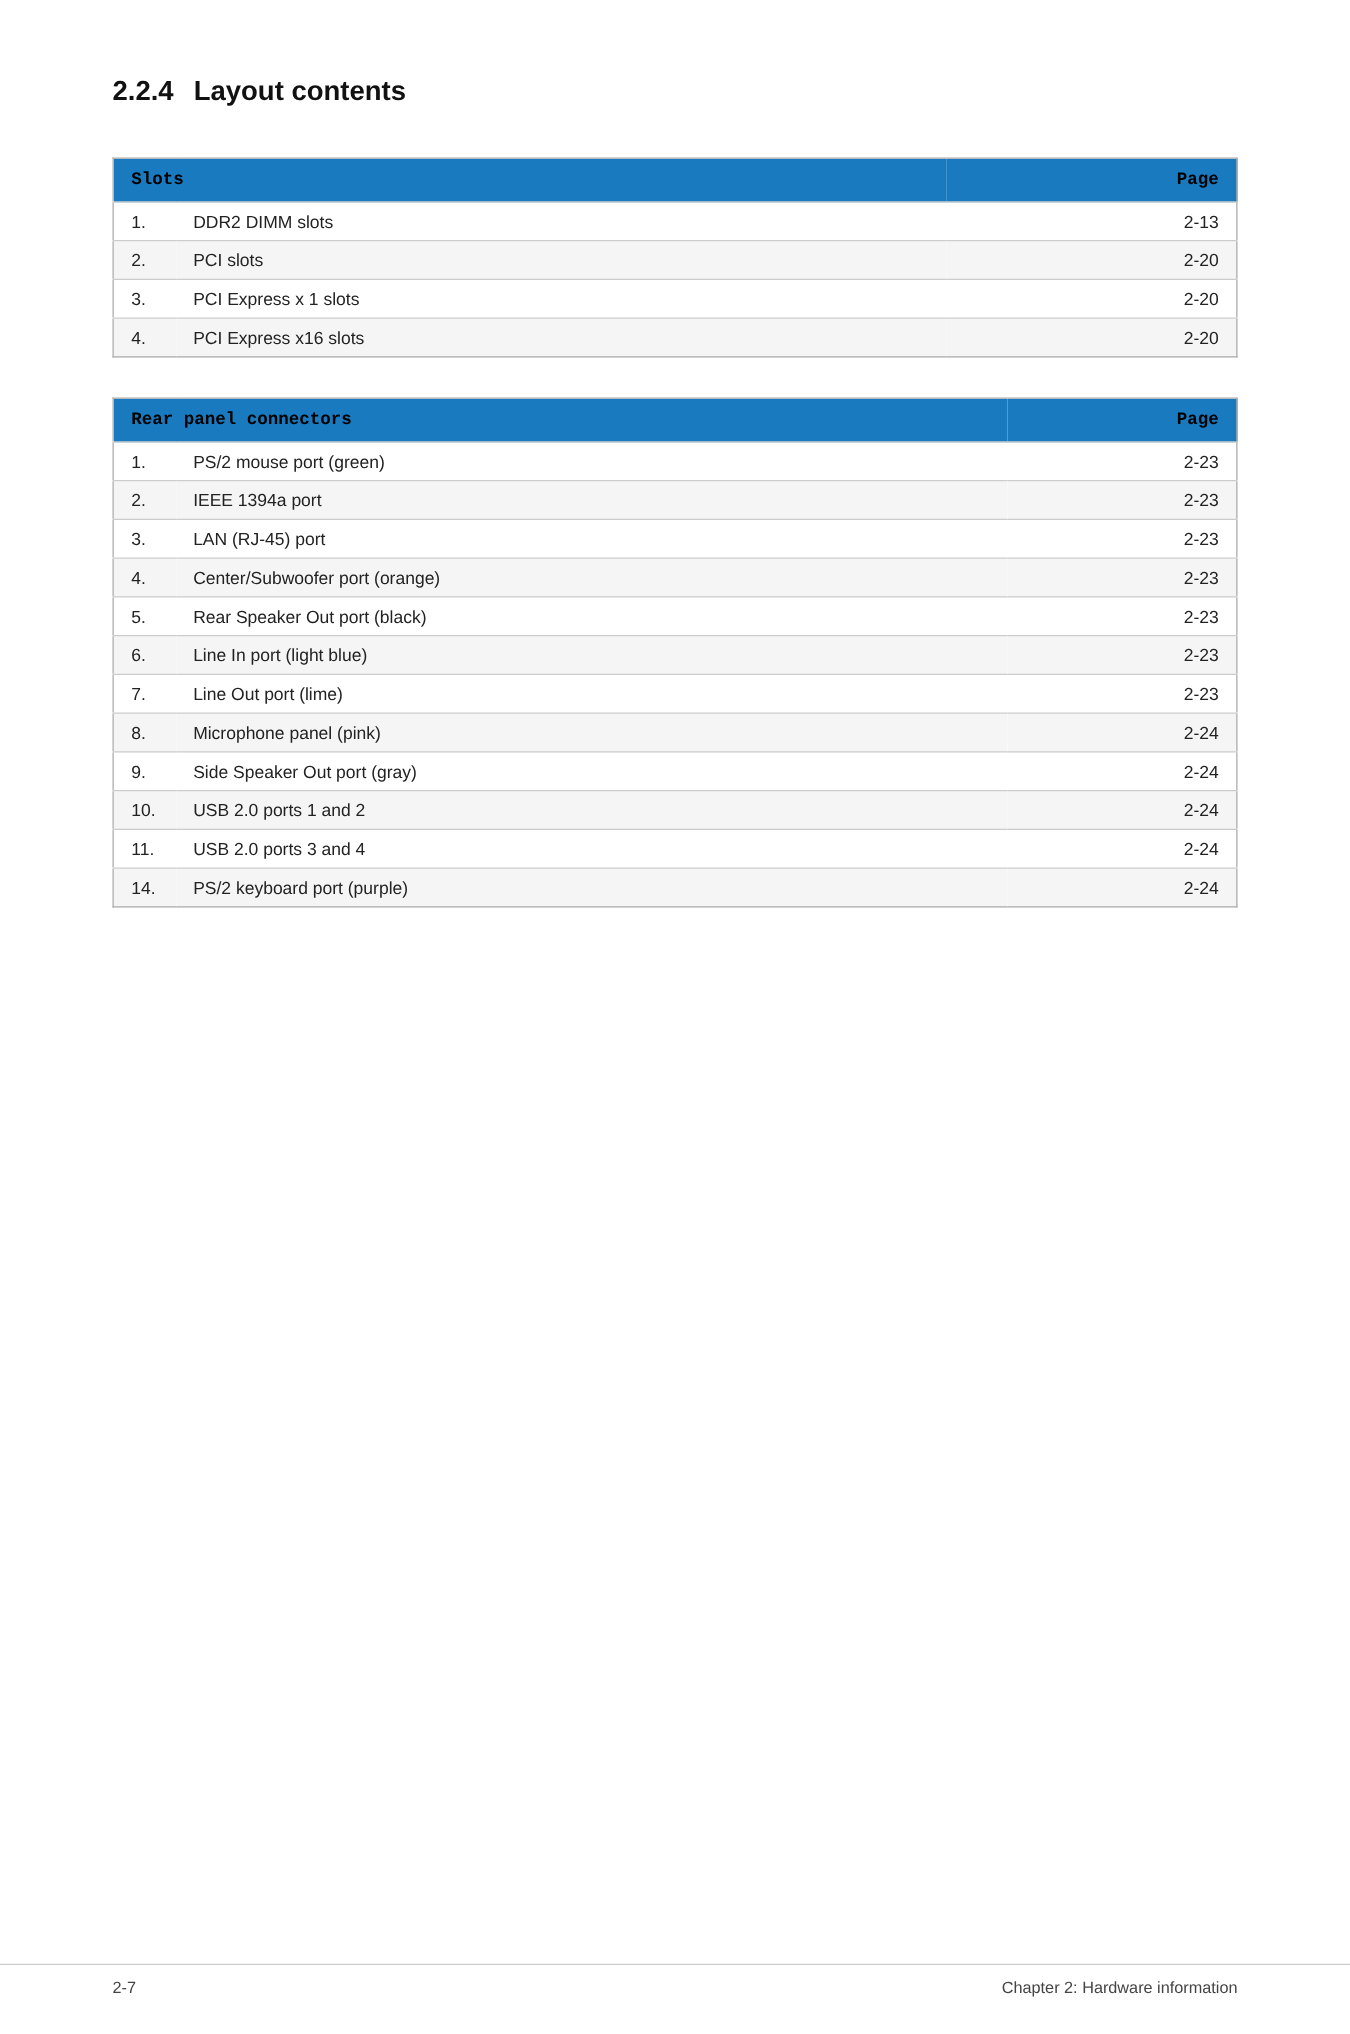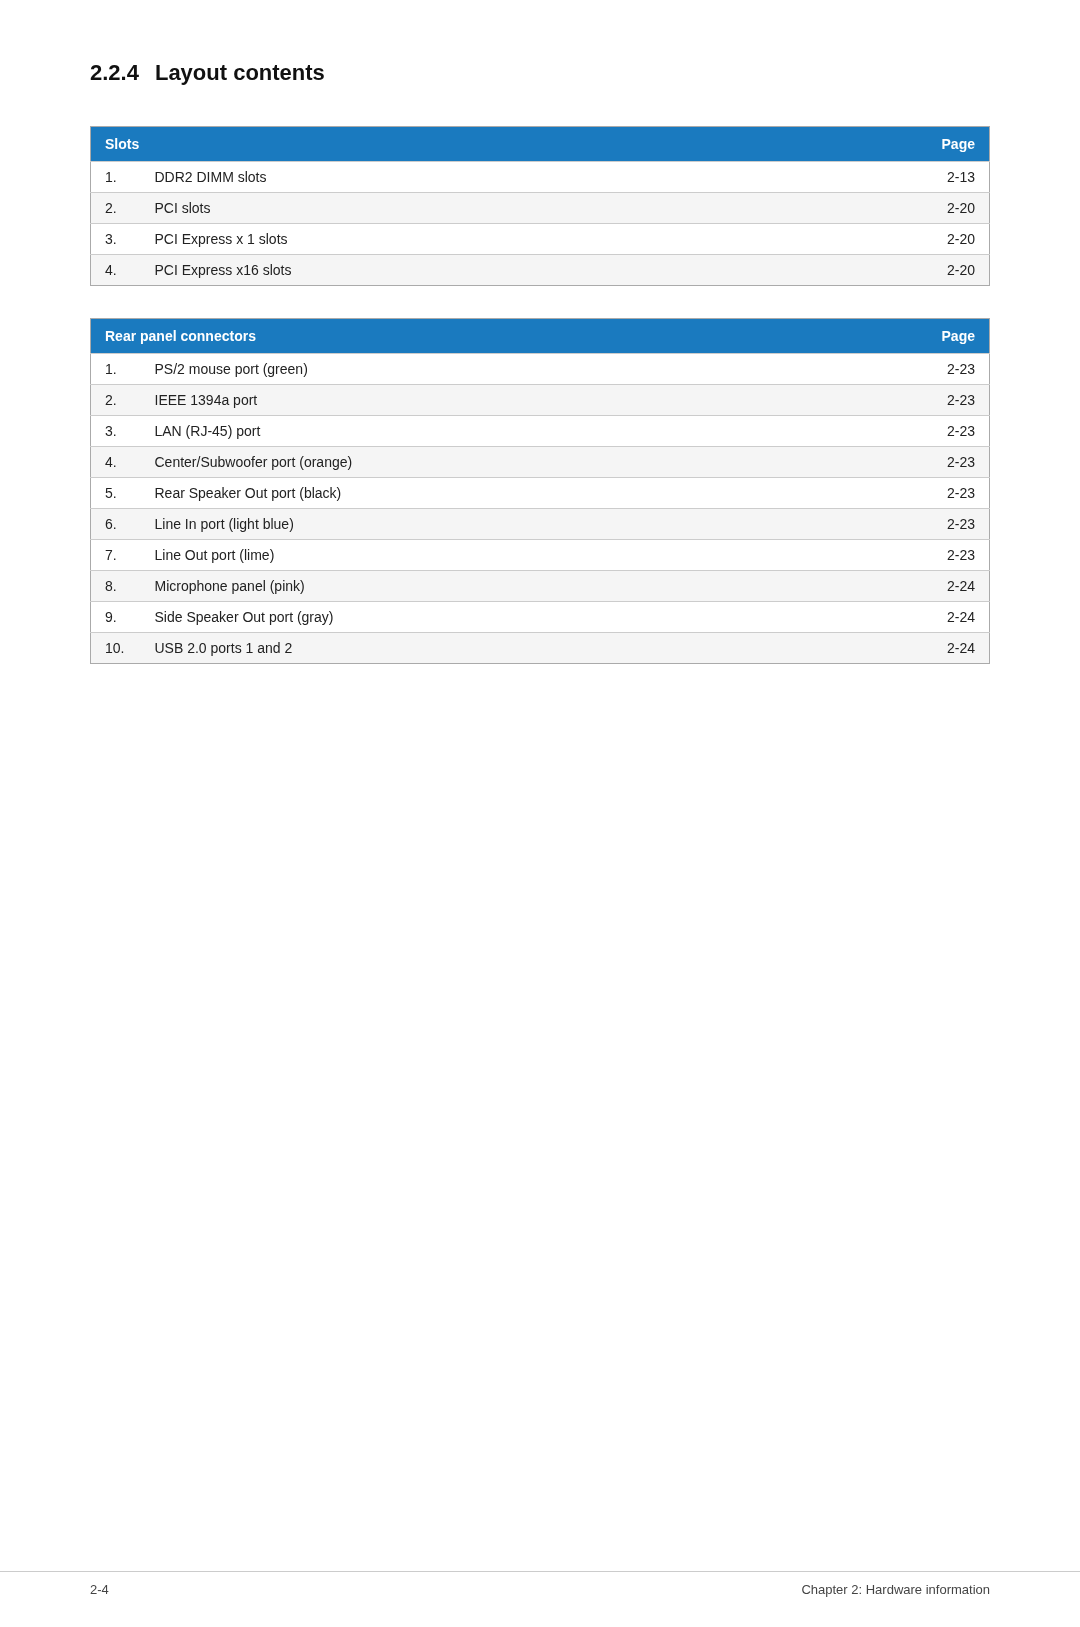--- a/index.html
+++ b/index.html
@@ -35,21 +35,22 @@
 
     .table-block {
       width: 100%;
       border-collapse: collapse;
       margin-bottom: 32px;
       border: 1px solid #aaa;
     }
 
     .table-block thead tr {
       background-color: #1a7abf;
-      color: #ffffff;
+      color: #000000;
+      font-family: Liberation Mono, monospace;
     }
 
     .table-block thead th {
       padding: 9px 14px;
       font-weight: bold;
       font-size: 14px;
       text-align: left;
     }
 
     .table-block thead th.right {
@@ -192,21 +193,31 @@
         <tr>
           <td class="num">9.</td>
           <td class="desc">Side Speaker Out port (gray)</td>
           <td class="page">2-24</td>
         </tr>
         <tr>
           <td class="num">10.</td>
           <td class="desc">USB 2.0 ports 1 and 2</td>
           <td class="page">2-24</td>
         </tr>
+        <tr>
+          <td class="num">11.</td>
+          <td class="desc">USB 2.0 ports 3 and 4</td>
+          <td class="page">2-24</td>
+        </tr>
+        <tr>
+          <td class="num">14.</td>
+          <td class="desc">PS/2 keyboard port (purple)</td>
+          <td class="page">2-24</td>
+        </tr>
       </tbody>
   </table>
 
 </div>
 
 <div class="footer">
-  <span>2-4</span>
+  <span>2-7</span>
   <span>Chapter 2: Hardware information</span>
 </div>
 
 </body></html>

